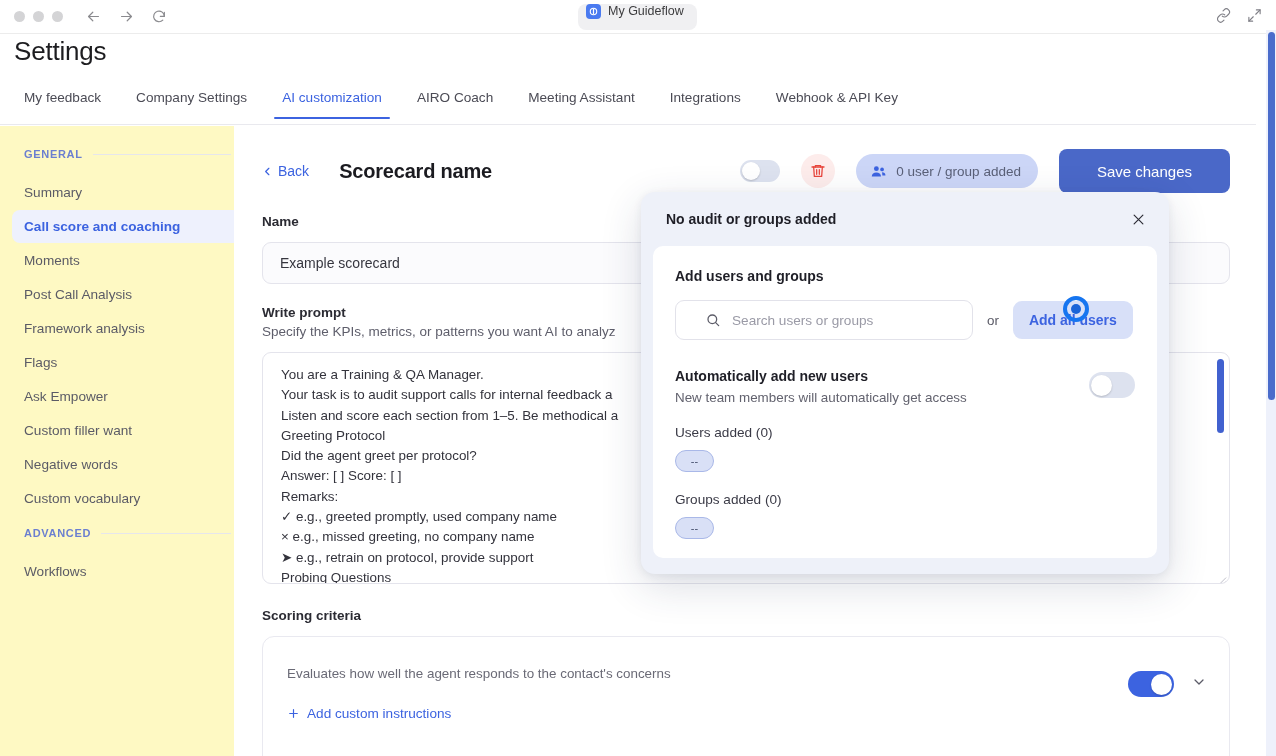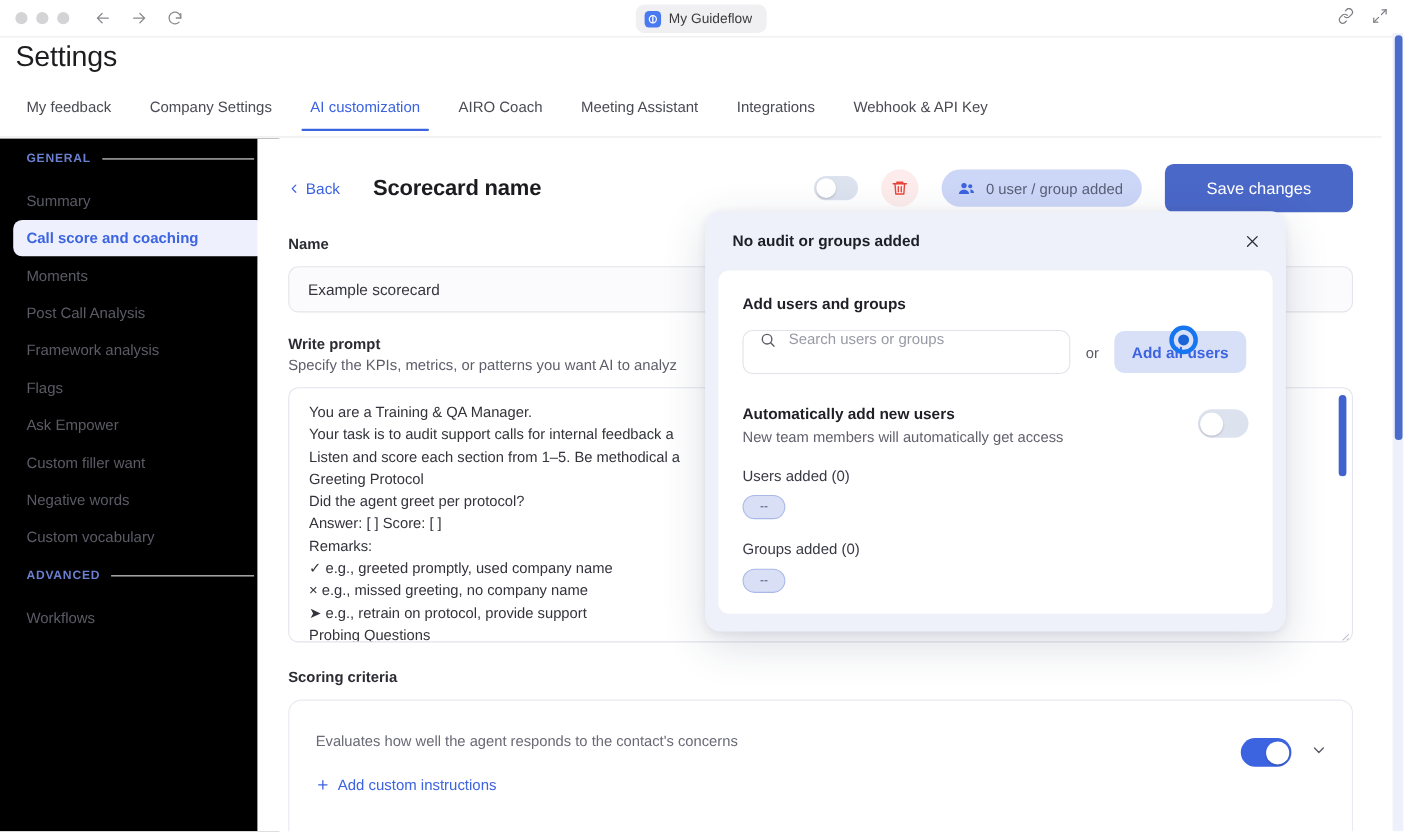--- a/index.html
+++ b/index.html
@@ -16,21 +16,21 @@
     position: absolute; top: 0; left: 0; width: 1276px; height: 34px;
     background: #ffffff; border-bottom: 1px solid #ececec;
     display: flex; align-items: center;
   }
   .traffic { display: flex; gap: 8px; margin-left: 14px; }
   .dot { width: 11px; height: 11px; border-radius: 50%; background: #d4d4d6; }
   .nav-btns { display: flex; align-items: center; gap: 16px; margin-left: 22px; color: #8a8a8e; }
   .nav-btns svg { display: block; }
   .tab-pill {
     position: absolute; left: 578px; top: 4px;
-    height: 26px; display: flex; align-items: center; gap: 7px;
+    height: 26px; display: flex; align-items: flex-start; gap: 7px;
     padding: 0 13px 0 8px; border-radius: 8px; background: #f0f0f2;
   }
   .tab-favicon {
     width: 15px; height: 15px; border-radius: 4px; background: #4a7af0;
     display: flex; align-items: center; justify-content: center; flex: none;
   }
   .tab-title { font-size: 12.5px; color: #3c3c3e; white-space: nowrap; }
   .chrome-right { position: absolute; right: 14px; top: 0; height: 34px; display: flex; align-items: center; gap: 16px; color: #7f7f86; }
 
   
@@ -51,21 +51,21 @@
   }
   .tab.active { color: #3c63e0; }
   .tab.active::after {
     content: ""; position: absolute; left: -8px; right: -8px; bottom: -1px;
     height: 2.5px; background: #3c63e0; border-radius: 2px;
   }
 
   
   .sidebar {
     position: absolute; left: 0; top: 126px; width: 254px; height: 630px;
-    background: #000000; border-right: 1px solid #ededf1; padding-top: 12px;
+    background: #fef9c3; border-right: 1px solid #ededf1; padding-top: 22px;
   }
   .side-head {
     display: flex; align-items: center; gap: 10px; padding: 0 22px 0 24px;
     margin-bottom: 16px;
   }
   .side-head-label { font-size: 11px; font-weight: 700; letter-spacing: 0.7px; color: #6b7fd0; white-space: nowrap; }
   .side-head-rule { flex: 1; height: 1px; background: #e6e6ec; }
   .side-item {
     font-size: 13.6px; color: #5b5b66; padding: 9px 12px; margin: 0 12px;
     border-radius: 8px; cursor: pointer; white-space: nowrap;
@@ -161,21 +161,21 @@
   }
   .modal-title { font-size: 14px; font-weight: 700; color: #1e1e26; }
   .modal-close { margin-left: auto; width: 26px; height: 26px; display: flex; align-items: center; justify-content: center; cursor: pointer; color: #2d2d36; }
   .modal-body {
     background: #fff; border-radius: 10px; height: 312px; padding: 22px 22px 0 22px;
   }
   .modal-section-title { font-size: 14px; font-weight: 700; color: #1f1f27; }
   .search-row { margin-top: 16px; display: flex; align-items: center; gap: 14px; }
   .search-box {
     width: 298px; height: 40px; border: 1px solid #e2e2ea; border-radius: 9px;
-    display: flex; gap: 11px; padding: 0 14px; cursor: text;
+    display: flex; align-items: center; gap: 11px; padding: 0 29px; cursor: text;
   }
   .search-ph { font-size: 13.6px; color: #9a9aa6; }
   .or-text { font-size: 13.4px; color: #5a5a66; }
   .add-all-btn {
     height: 38px; border-radius: 9px; background: #d8e0f8; color: #3c63e0;
     font-size: 14px; font-weight: 700; display: flex; align-items: center;
     padding: 0 16px; cursor: pointer; position: relative; white-space: nowrap;
   }
   .auto-row { margin-top: 28px; display: flex; align-items: flex-start; }
   .auto-title { font-size: 14px; font-weight: 700; color: #1f1f27; }

